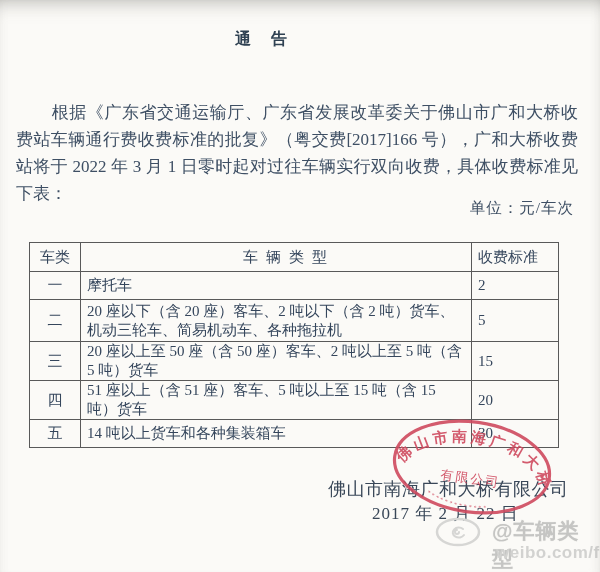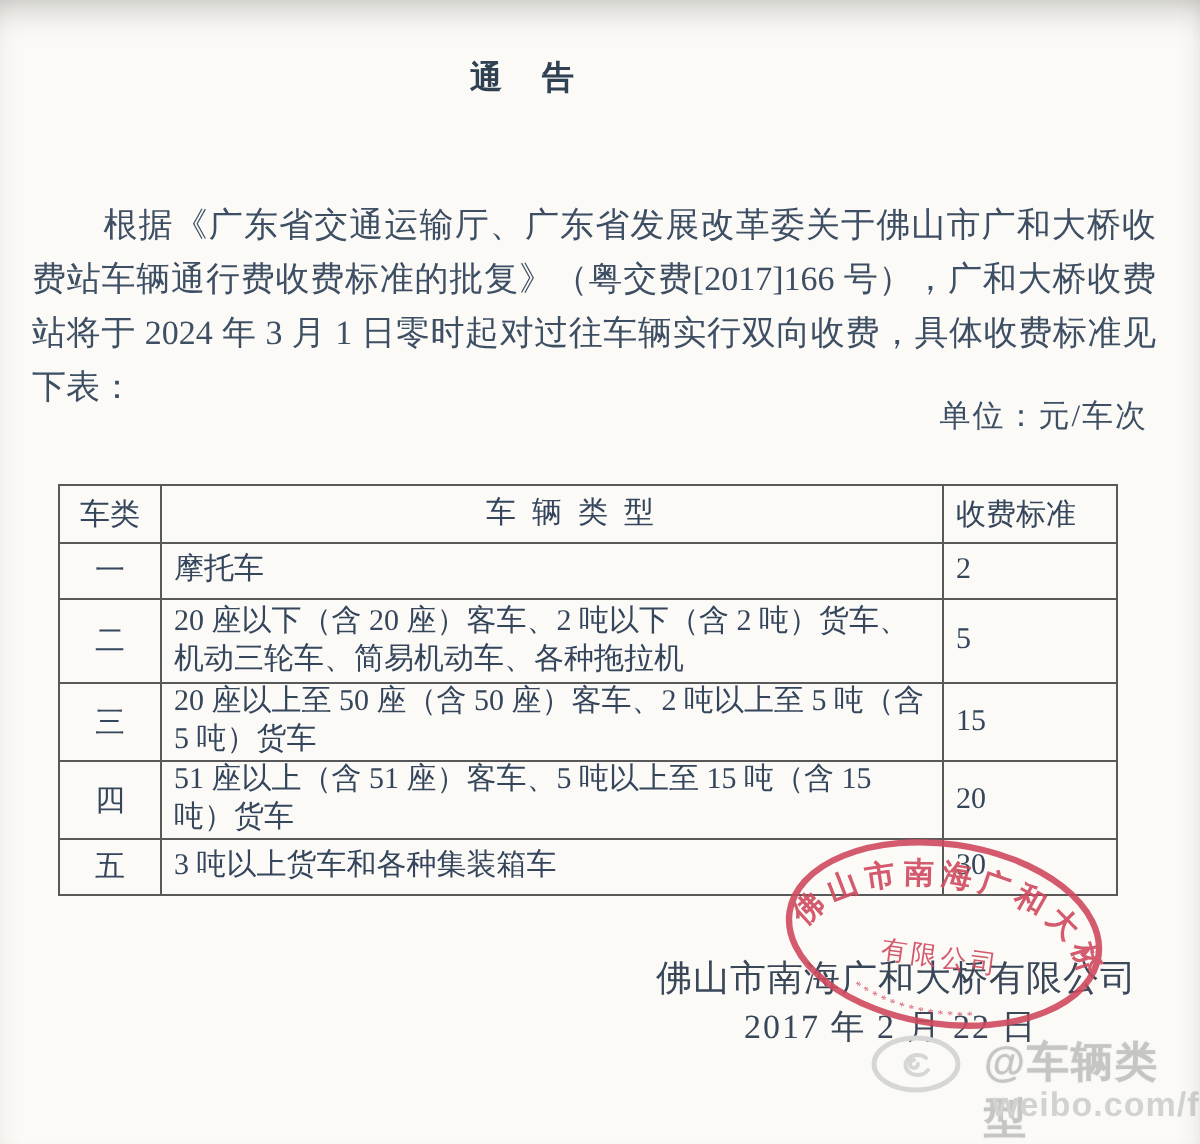--- a/index.html
+++ b/index.html
@@ -66,21 +66,21 @@
     font-size:17px;font-weight:bold;color:#d2d2d0;letter-spacing:.5px;
   }
 </style>
 </head>
 <body>
 
 <div class="page">
 
   <div class="doc-title">通　告</div>
 
-  <p class="doc-body">根据《广东省交通运输厅、广东省发展改革委关于佛山市广和大桥收费站车辆通行费收费标准的批复》（粤交费[2017]166 号），广和大桥收费站将于 2024 年 3 月 1 日零时起对过往车辆实行双向收费，具体收费标准见下表：</p>
+  <p class="doc-body">根据《广东省交通运输厅、广东省发展改革委关于佛山市广和大桥收费站车辆通行费收费标准的批复》（粤交费[2017]166 号），广和大桥收费站将于 2022 年 3 月 1 日零时起对过往车辆实行双向收费，具体收费标准见下表：</p>
 
   <div class="unit-note">单位：元/车次</div>
 
   <table class="toll">
     <tbody>
       <tr style="height:29px;">
         <td class="c1">车类</td>
         <td class="c2 hdr">车辆类型</td>
         <td class="c3">收费标准</td>
       </tr>
@@ -100,21 +100,21 @@
         <td class="c2">20 座以上至 50 座（含 50 座）客车、2 吨以上至 5 吨（含 5 吨）货车</td>
         <td class="c3">15</td>
       </tr>
       <tr style="height:29px;">
         <td class="c1">四</td>
         <td class="c2">51 座以上（含 51 座）客车、5 吨以上至 15 吨（含 15 吨）货车</td>
         <td class="c3">20</td>
       </tr>
       <tr style="height:28px;">
         <td class="c1">五</td>
-        <td class="c2">3 吨以上货车和各种集装箱车</td>
+        <td class="c2">14 吨以上货车和各种集装箱车</td>
         <td class="c3">30</td>
       </tr>
     </tbody>
   </table>
 
   <svg class="seal" viewBox="0 0 172 104">
     <defs>
       <path id="sealArcTop" d="M 15,68 A 70,40 0 1 1 157,68" fill="none"></path>
       <path id="sealArcBottom" d="M 38,80 A 58,30 0 0 0 136,80" fill="none"></path>
     </defs>

